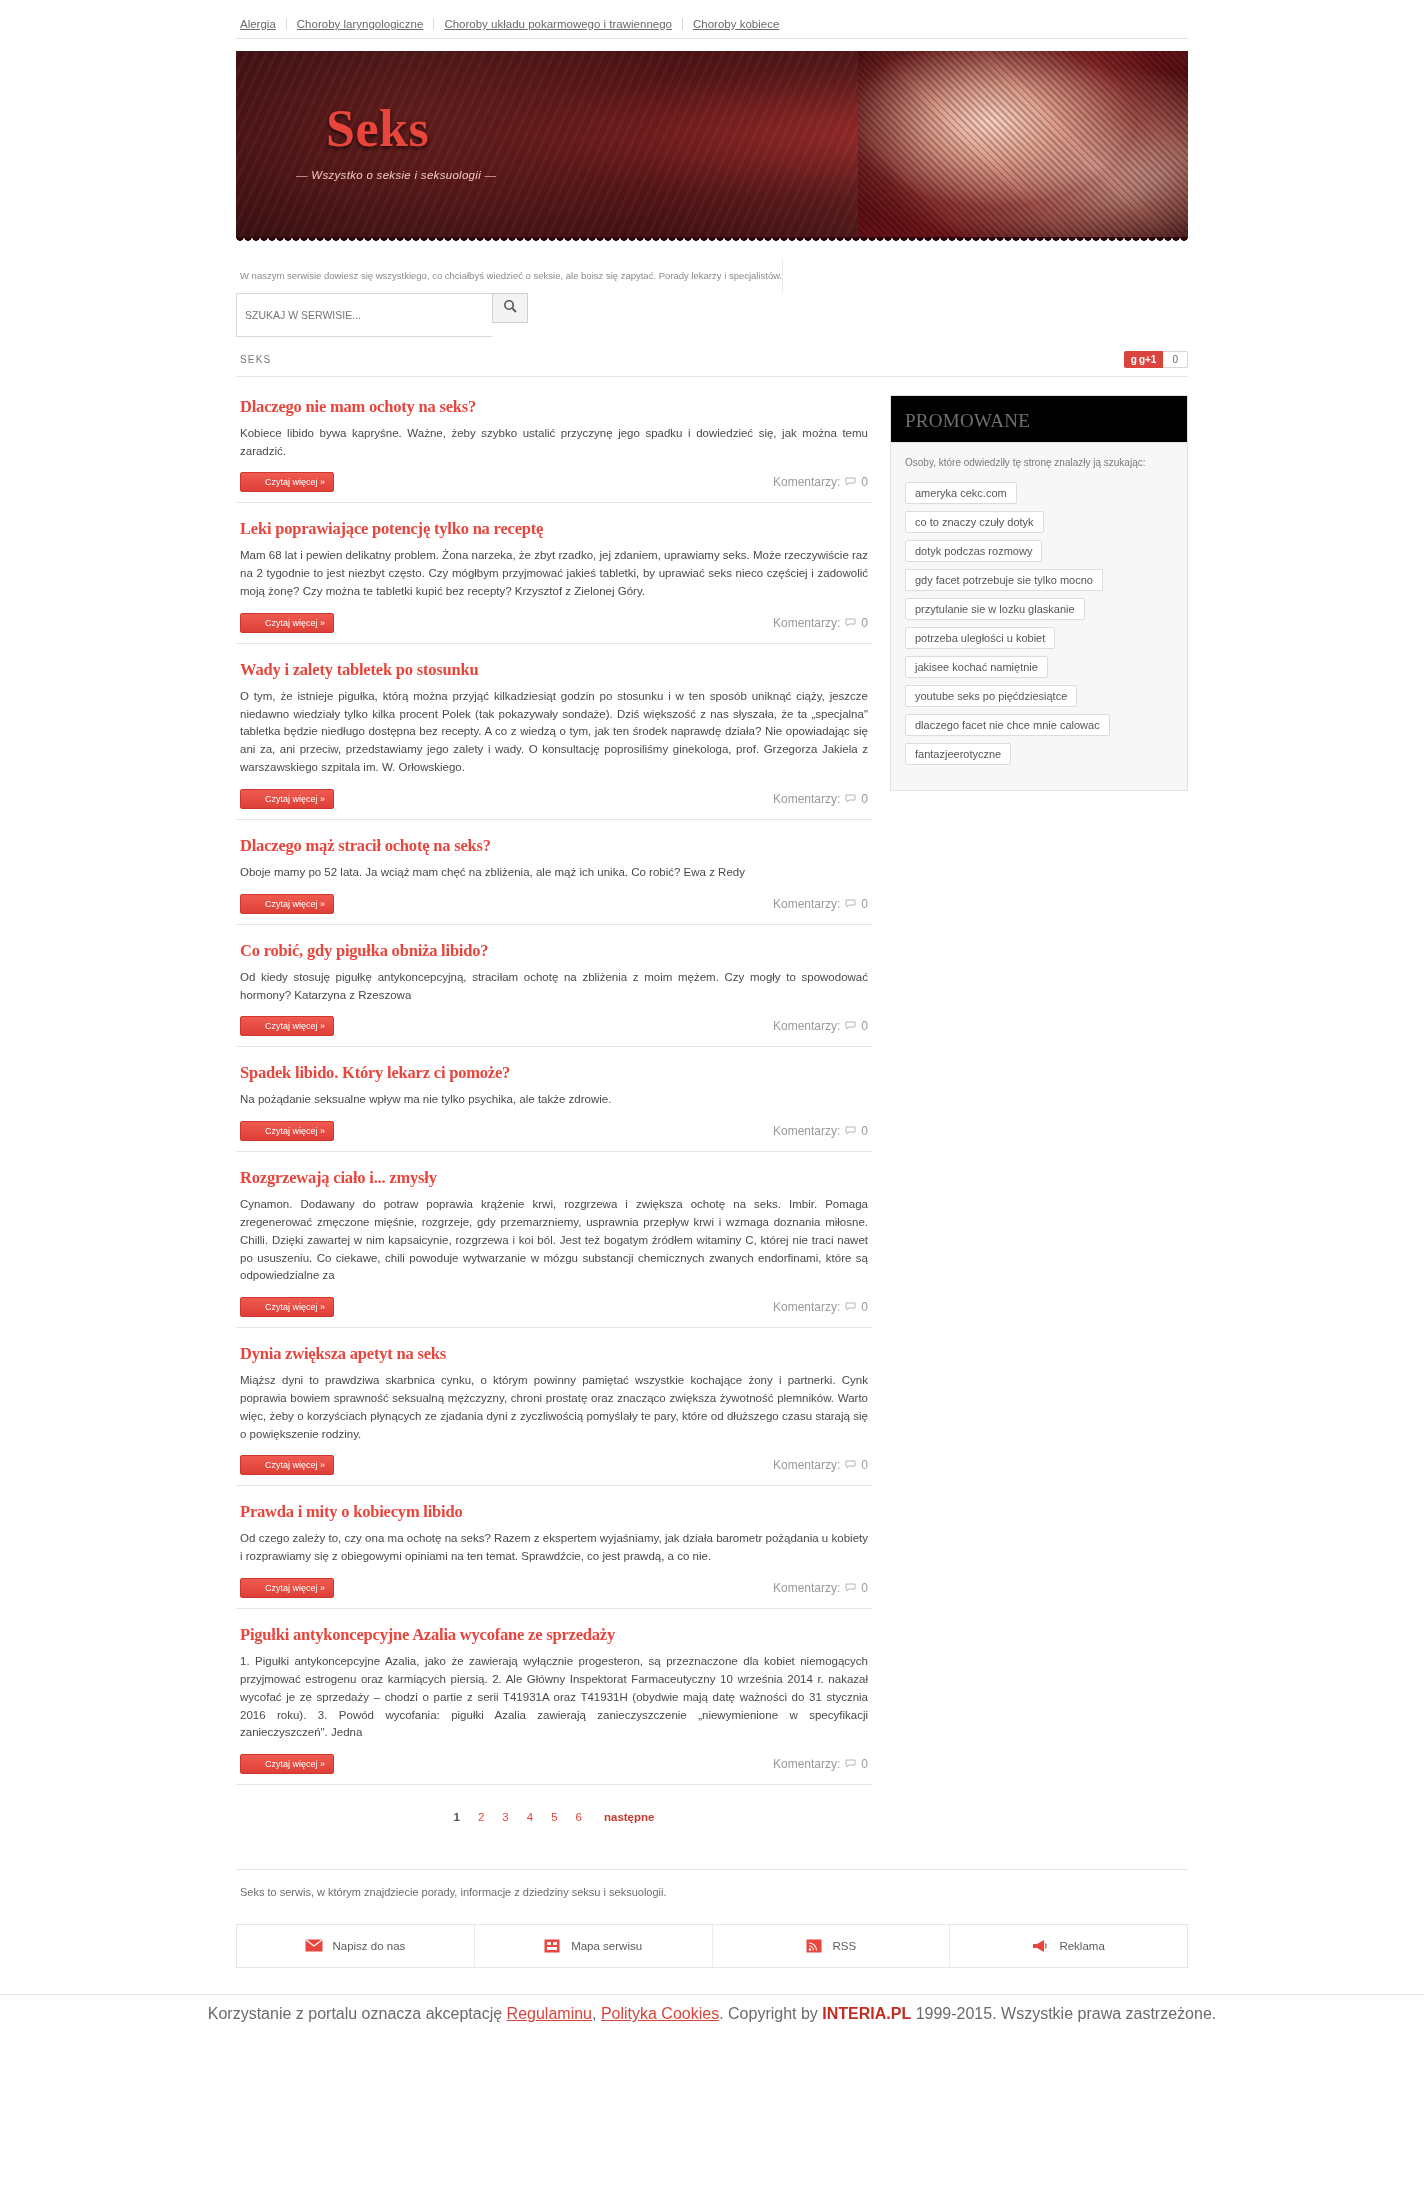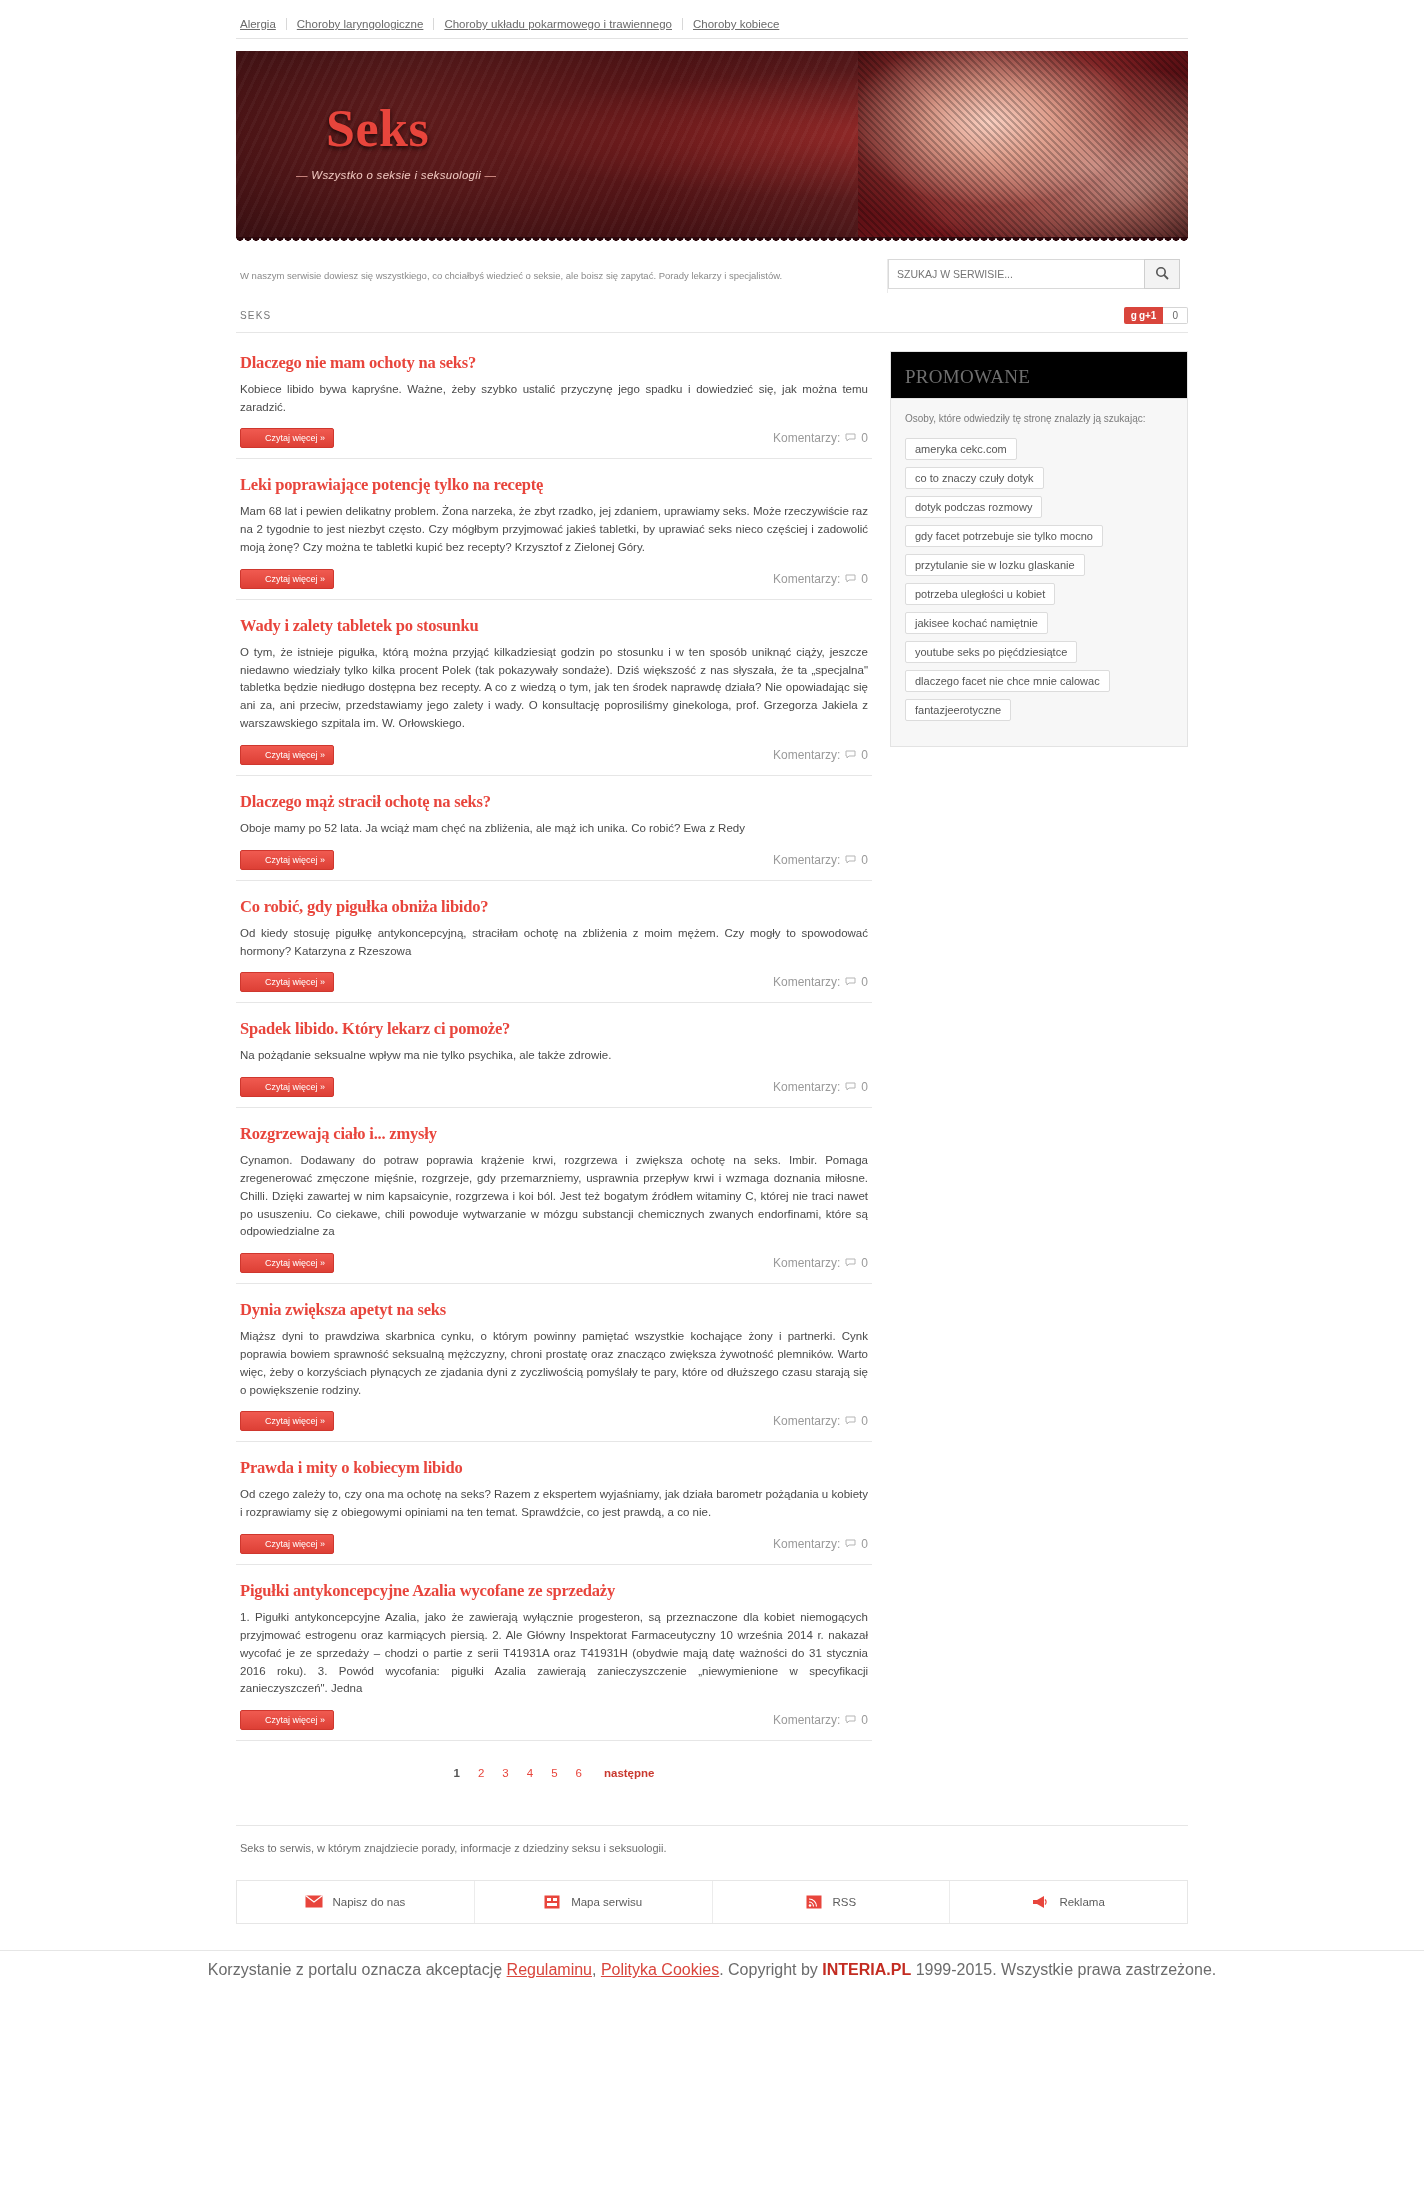--- a/index.html
+++ b/index.html
@@ -69,29 +69,29 @@
   .banner .subtitle .dash { color: #e8a39a; }
   .banner-fringe {
     height: 8px;
     background-image:
       radial-gradient(circle at 4px 0, #2b080c 3.6px, rgba(0,0,0,0) 4px);
     background-size: 8px 8px;
     background-repeat: repeat-x;
   }
 
   
-  .searchrow { width: 952px; margin: 14px auto 0 auto; display: flex; align-items: flex-start; }
+  .searchrow { width: 952px; margin: 14px auto 0 auto; display: flex; align-items: flex-start; flex-direction: column; }
   .searchrow .lead {
     flex: 1;
     font-size: 9.5px; color: #8a8a8a; line-height: 1.45;
     padding: 10px 0 10px 4px; border-right: 1px solid #eaeaea;
   }
   .search-box { display: flex; width: 300px; }
   .search-input {
-    width: 256px; height: 30px; border: 1px solid #d9d9d9; border-right: none;
+    width: 256px; height: 44px; border: 1px solid #d9d9d9; border-right: none;
     padding: 0 8px; font-size: 10.5px; color: #9a9a9a;
     font-family: "Liberation Sans", sans-serif; background: #fff;
   }
   .search-btn {
     width: 36px; height: 30px; border: 1px solid #cfcfcf; background: #f3f3f3;
     cursor: pointer; display: flex; align-items: center; justify-content: center;
   }
 
   
   .crumbbar {

